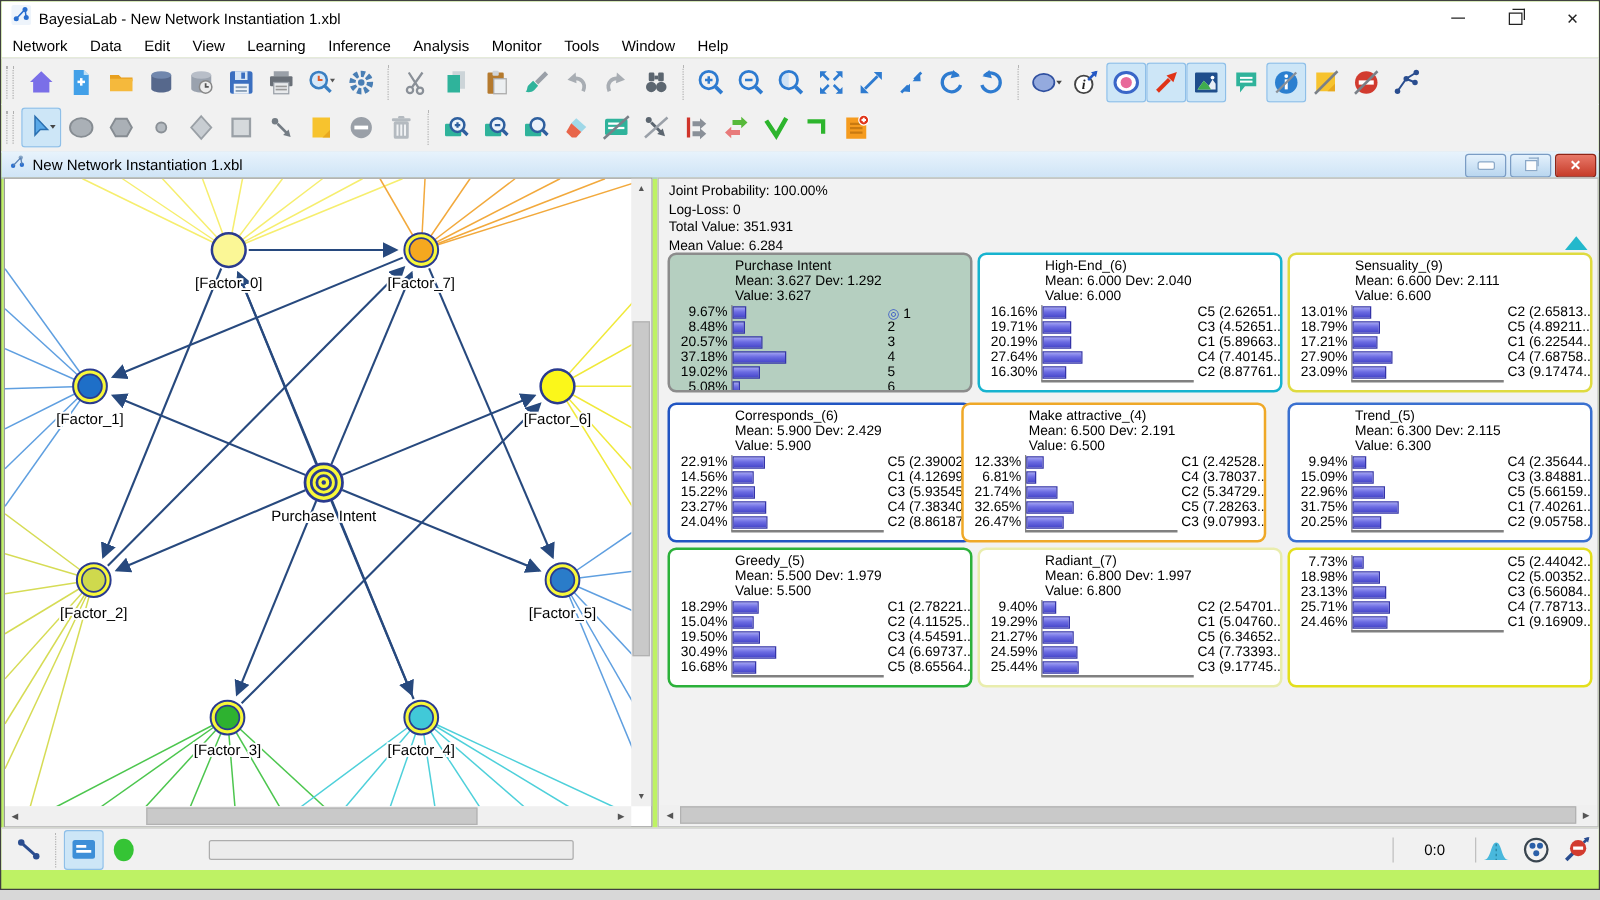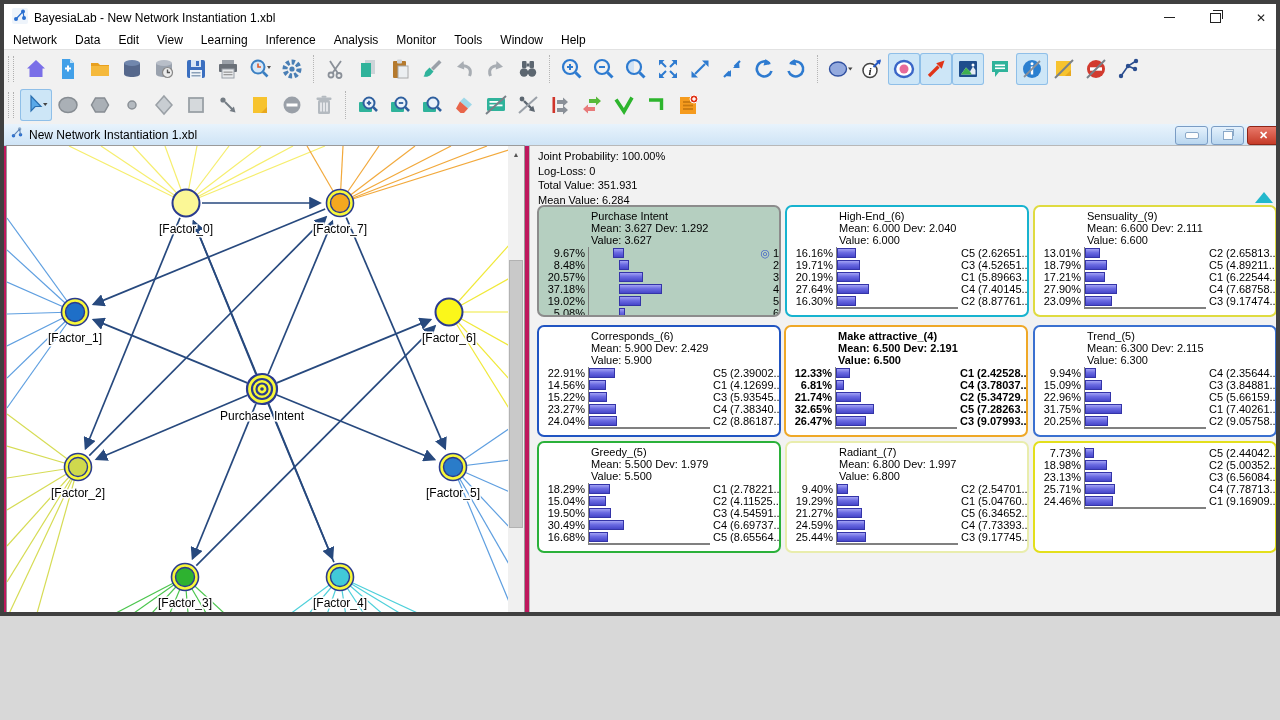--- a/index.html
+++ b/index.html
@@ -1,18 +1,18 @@
 <!DOCTYPE html>
 <html><head>
 <meta charset="utf-8">
 <style>
   html,body{margin:0;padding:0;background:#d8d8d8;}
-  #app{position:relative;width:1280px;height:616px;background:#be185d;
+  #app{position:relative;width:1280px;height:712px;background:#bef264;
        font-family:"Liberation Sans",sans-serif;color:#000;overflow:hidden;
-       border:4px solid #404040;box-sizing:border-box;}
+       border:1px solid #404040;box-sizing:border-box;}
   
   .titlebar{position:absolute;left:0;top:0;width:1280px;height:27px;background:#fff;
             display:flex;align-items:center;}
   .titlebar .appicon{margin:0 6px 0 8px;}
   .titlebar .title{font-size:12px;}
   .wbtns{position:absolute;right:0;top:0;height:27px;display:flex;}
   .wbtn{width:46px;height:27px;display:flex;align-items:center;justify-content:center;font-size:12px;color:#222;}
   .glyph-min{width:11px;height:1px;background:#222;}
   .glyph-rest{width:9px;height:8px;border:1px solid #222;position:relative;background:#fff;}
   .glyph-rest:before{content:"";position:absolute;left:2px;top:-4px;width:9px;height:8px;border:1px solid #222;border-bottom:none;border-left:none;}
@@ -55,21 +55,21 @@
                 border:1px solid #b8b8b8;box-sizing:border-box;padding-left:42px;}
   .inf{position:absolute;left:8px;top:3px;font-size:11px;line-height:14.5px;}
   .collapse-up{position:absolute;right:8px;top:46px;width:0;height:0;
                border-left:9px solid transparent;border-right:9px solid transparent;border-bottom:11px solid #23b8cc;}
   .monitor{position:absolute;width:244px;height:112px;border:2px solid;border-radius:7px;
            box-sizing:border-box;padding:3px 0 0 4px;overflow:hidden;font-size:11px;}
   .m-head{margin-left:48px;line-height:12px;}
   .m-rows{position:relative;margin-top:1px;padding-bottom:3px;}
   .m-rows:before{content:"";position:absolute;left:45px;top:0;bottom:2px;width:1px;background:#808080;}
   .m-rows:after{content:"";position:absolute;left:45px;bottom:1px;width:122px;height:2px;background:#808080;}
-  .m-row{display:flex;align-items:center;height:12px;justify-content:space-between;}
+  .m-row{display:flex;align-items:center;height:12px;}
   .m-pct{width:42px;text-align:right;padding-right:3px;flex:none;}
   .m-plot{width:120px;position:relative;height:12px;flex:none;}
   .m-bar{position:absolute;left:1px;top:1px;height:10px;box-sizing:border-box;
          background:linear-gradient(180deg,#a2a2f4 0%,#6b6be2 45%,#4646cа 100%);
          background:linear-gradient(180deg,#a2a2f4 0%,#6b6be2 45%,#4646ca 100%);border:1px solid #3434a8;}
   .m-lab{margin-left:5px;white-space:nowrap;overflow:hidden;}
   .m-tgt{color:#3555c8;}
   
   .bottombar{position:absolute;left:0;top:661px;width:1280px;height:33px;background:#f1f1f1;
              border-top:1px solid #cfcfcf;display:flex;align-items:center;font-size:12px;}
@@ -863,21 +863,21 @@
             </div>
             <div class="m-row">
               <span class="m-pct">24.04%</span>
               <span class="m-plot">
                 <span class="m-bar" style="width: 27.6px;"></span>
               </span>
               <span class="m-lab">C2 (8.86187...</span>
             </div>
           </div>
         </div>
-        <div class="monitor" style="left: 254px; top: 179px; border-color: rgb(239, 168, 39); background: rgb(255, 255, 255); font-weight: bold;">
+        <div class="monitor" style="left: 242px; top: 179px; border-color: rgb(239, 168, 39); background: rgb(255, 255, 255);">
           <div class="m-head">
             <div>Make attractive_(4)</div>
             <div>Mean: 6.500 Dev: 2.191</div>
             <div>Value: 6.500</div>
           </div>
           <div class="m-rows">
             <div class="m-row">
               <span class="m-pct">12.33%</span>
               <span class="m-plot">
                 <span class="m-bar" style="width: 14.2px;"></span>

